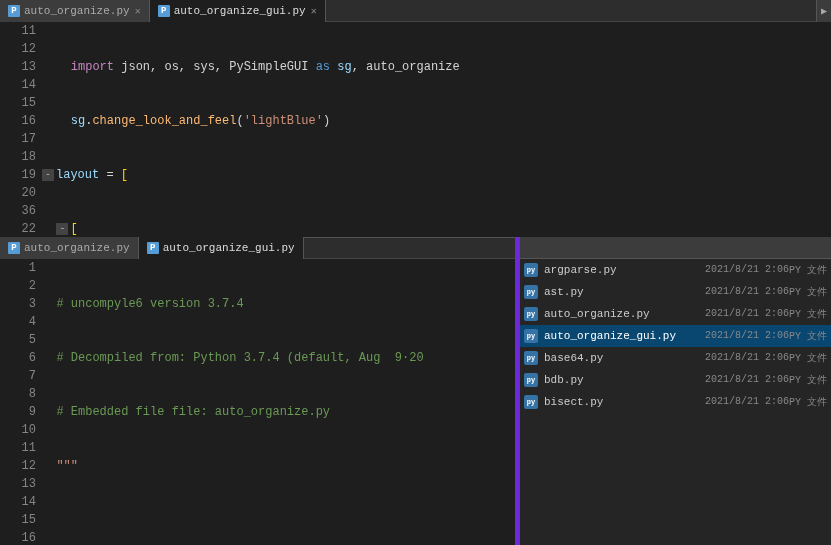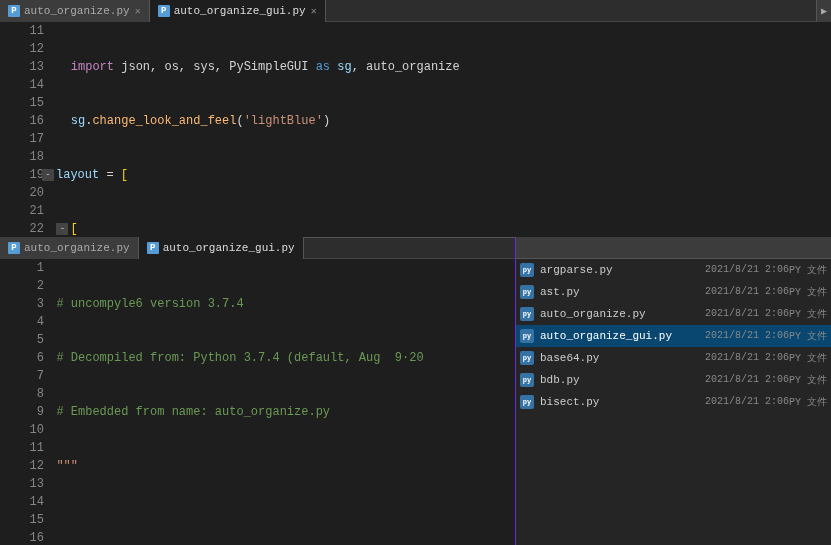--- a/index.html
+++ b/index.html
@@ -85,21 +85,21 @@
       left: 0;
       width: 515px;
       height: 308px;
       background: #1e1e1e;
       overflow: hidden;
     }
 
     
     .line-numbers {
       position: absolute;
-      left: 12px;
+      left: 4px;
       top: 0;
       width: 38px;
       height: 100%;
       background: #1e1e1e;
       color: #858585;
       text-align: right;
       padding-right: 6px;
       user-select: none;
       font-size: 12px;
       line-height: 18px;
@@ -169,21 +169,21 @@
     }
 
     
     .file-panel {
       position: absolute;
       top: 215px;
       left: 515px;
       width: 316px;
       height: 308px;
       background: #252526;
-      border-left: 1px solid #6d28d9;
+      border-left: 5px solid #6d28d9;
       overflow: hidden;
     }
 
     .file-panel-header {
       display: flex;
       background: #3c3c3c;
       height: 22px;
       align-items: center;
       padding: 0 4px;
       font-size: 11px;
@@ -306,21 +306,21 @@
       <div class="line-num">11</div>
       <div class="line-num">12</div>
       <div class="line-num">13</div>
       <div class="line-num">14</div>
       <div class="line-num">15</div>
       <div class="line-num">16</div>
       <div class="line-num">17</div>
       <div class="line-num">18</div>
       <div class="line-num">19</div>
       <div class="line-num">20</div>
-      <div class="line-num">21</div>
+      <div class="line-num">36</div>
       <div class="line-num">22</div>
     </div>
     <div class="code-content">
       <div class="code-line">    <span class="kw2">import</span> <span>json, os, sys, PySimpleGUI</span> <span class="kw">as</span> <span class="var">sg</span>, <span>auto_organize</span></div>
       <div class="code-line">    <span class="var">sg</span>.<span class="fn">change_look_and_feel</span>(<span class="str">'lightBlue'</span>)</div>
       <div class="code-line"><span class="fold">-</span><span class="var">layout</span> <span class="op">=</span> <span class="bracket">[</span></div>
       <div class="code-line">  <span class="fold">-</span><span class="bracket">[</span></div>
       
       
       
@@ -359,21 +359,21 @@
       <div class="line-num">12</div>
       <div class="line-num">13</div>
       <div class="line-num">14</div>
       <div class="line-num">15</div>
       <div class="line-num">16</div>
 
     </div>
     <div class="code-content">
       <div class="code-line">  <span class="comment"># uncompyle6 version 3.7.4</span></div>
       <div class="code-line">  <span class="comment"># Decompiled from: Python 3.7.4 (default, Aug  9·20</span></div>
-      <div class="code-line">  <span class="comment"># Embedded from name: auto_organize.py</span></div>
+      <div class="code-line">  <span class="comment"># Embedded file file: auto_organize.py</span></div>
       <div class="code-line">  <span class="str">"""</span></div>
       
       
       
       
       
       
       
       
       

